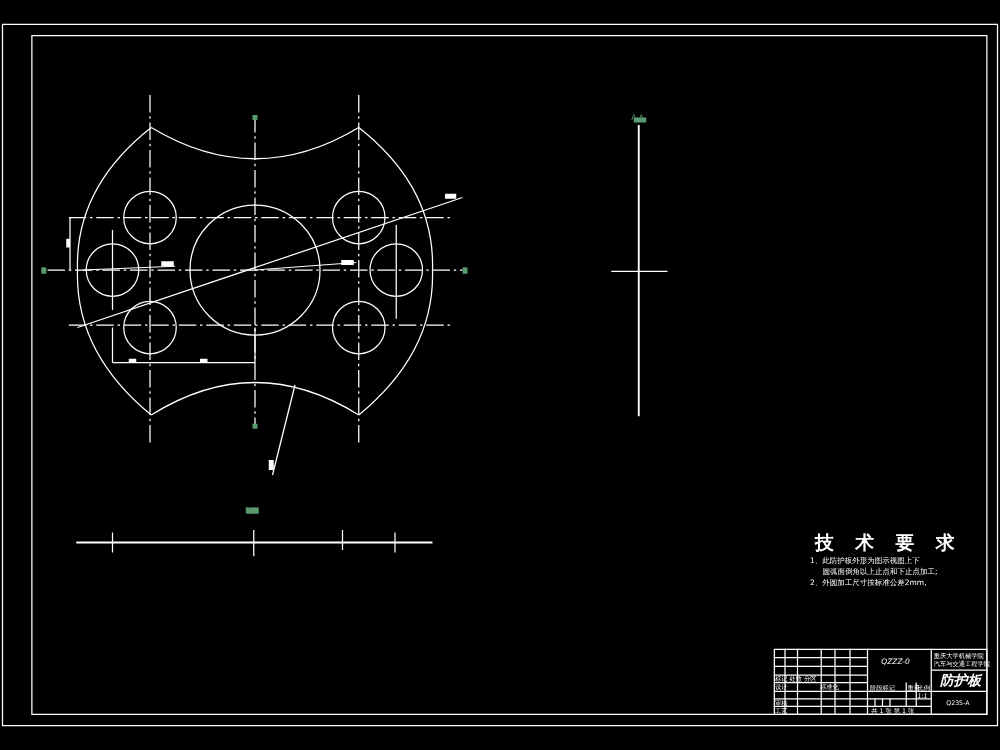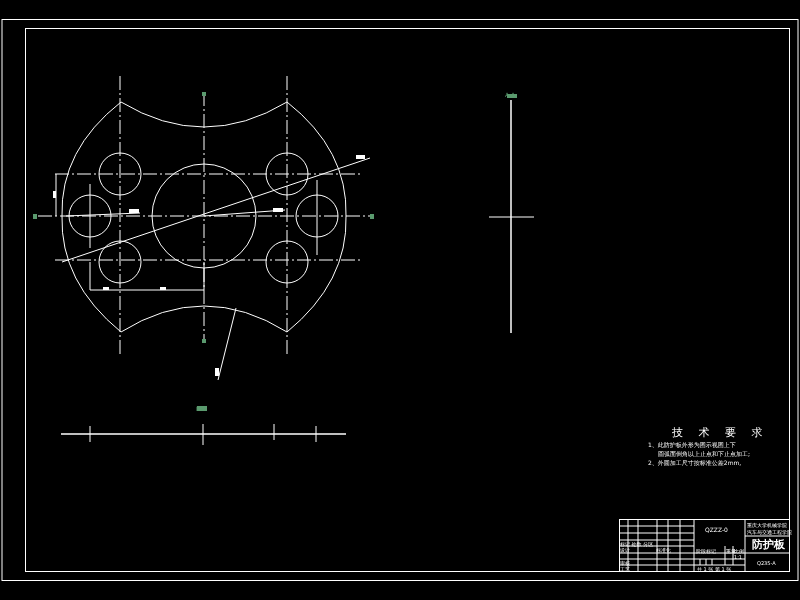--- a/index.html
+++ b/index.html
@@ -1,22 +1,22 @@
 <!DOCTYPE html>
 <html><head>
   <meta charset="utf-8">
   <style>
     html, body { margin:0; padding:0; background:#000; }
     body { width:800px; height:600px; position:relative; overflow:hidden; font-family:"DejaVu Sans", sans-serif; }
     #canvas { position:absolute; left:0; top:0; width:800px; height:600px; }
     .lbl { position:absolute; font-size:6px; line-height:7px; white-space:nowrap; }
     .g { color:#5a9a6e; }
-    .r { color:#ff2020; }
+    .r { color:#ff2020;font-style:italic; }
     .tech { position:absolute; left:648px; top:425px; color:#fff; }
-    .tech .title { font-size:11px; font-weight:normal; letter-spacing:6px; margin-left:24px; }
+    .tech .title { font-size:15px; font-weight:bold; letter-spacing:6px; margin-left:4px; }
     .tech .line { font-size:6px; line-height:9px; }
     .tb-text { position:absolute; font-size:5px; line-height:6px; color:#fff; white-space:nowrap; }
   </style>
 </head>
 <body>
 
 <svg id="canvas" viewBox="0 0 800 600" xmlns="http://www.w3.org/2000/svg">
 
   <rect x="2" y="19.5" width="796" height="561" fill="none" stroke="#fff" stroke-width="1"></rect>
   <rect x="25.5" y="28.5" width="764" height="543" fill="none" stroke="#fff" stroke-width="1"></rect>

